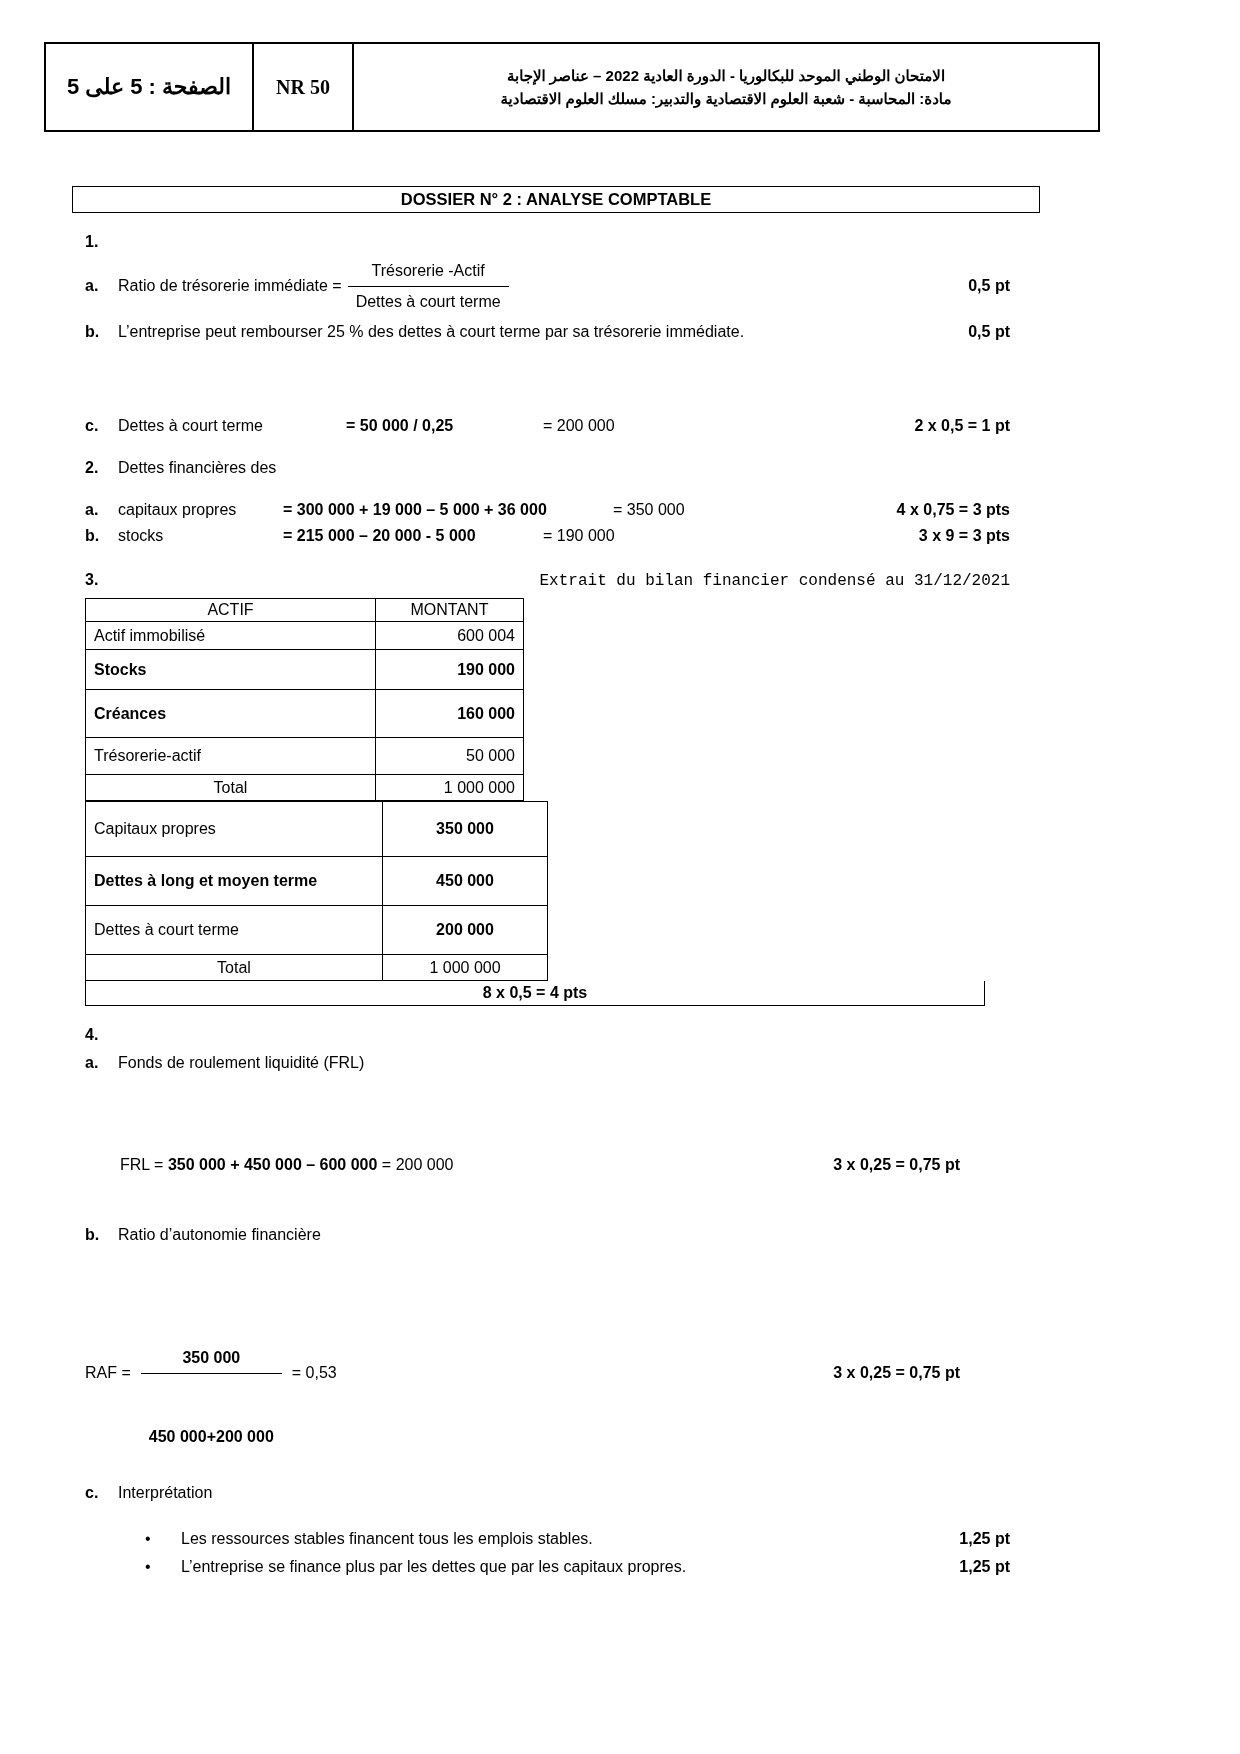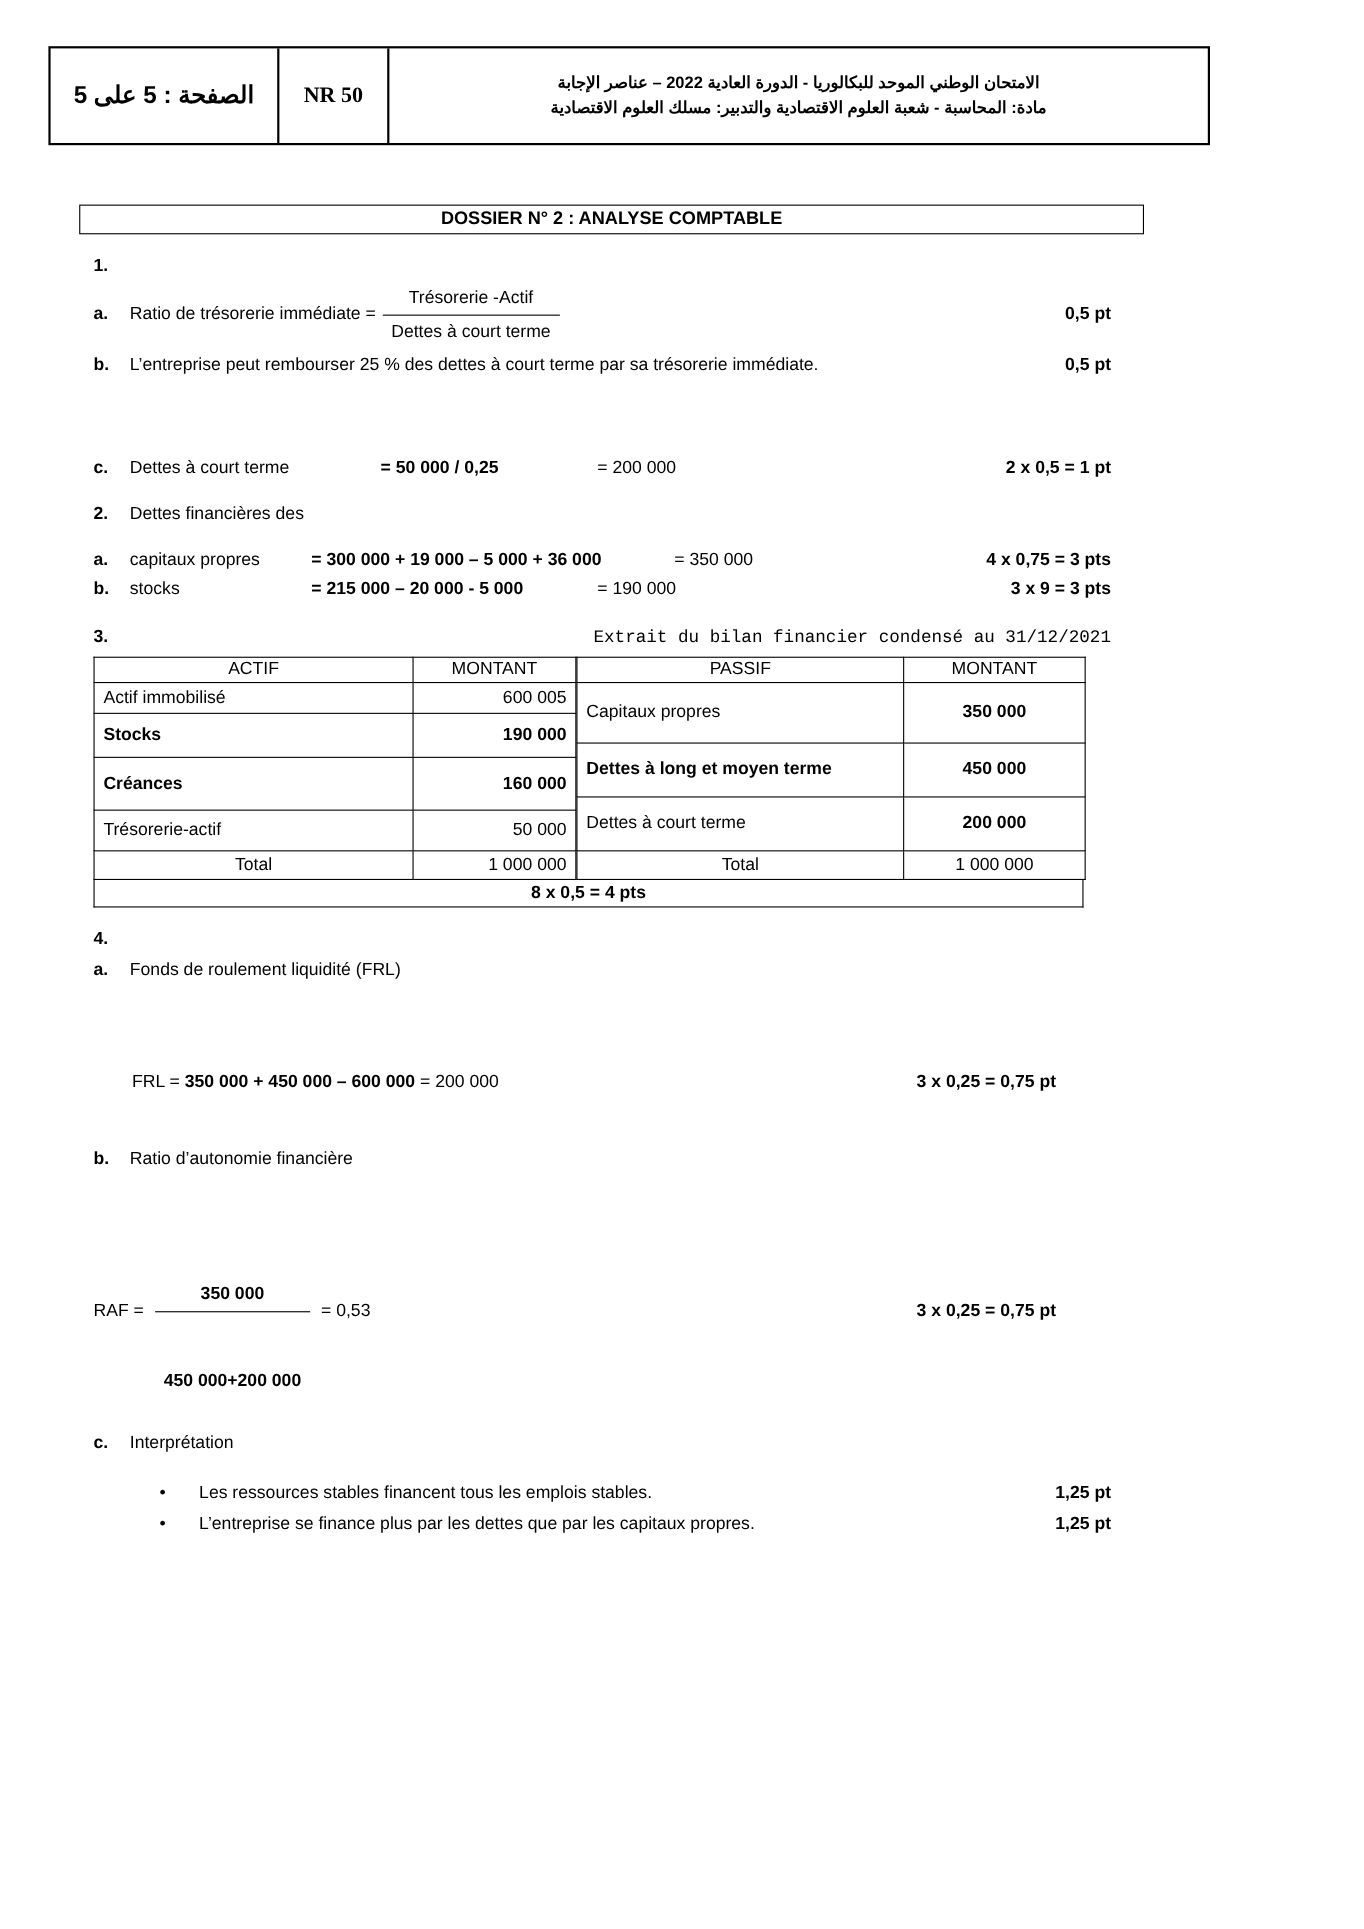--- a/index.html
+++ b/index.html
@@ -51,21 +51,21 @@
   .frac .bot { display: block; padding: 2px 8px 0 8px; }
 
   .col-t1 { width: 228px; flex: 0 0 auto; }
   .col-t2 { width: 197px; flex: 0 0 auto; }
   .q2name { width: 165px; flex: 0 0 auto; }
   .q2expr-a { width: 330px; flex: 0 0 auto; font-weight: bold; }
   .q2expr-b { width: 260px; flex: 0 0 auto; font-weight: bold; }
 
   
   .bilan-wrap { width: 900px; margin-top: 4px; }
-  .bilan-flex { display: flex; }
+  .bilan-flex { display: flex; flex-direction: column; }
   table.bilan { border-collapse: collapse; table-layout: fixed; }
   table.bilan td { border: 1px solid #000; padding: 2px 8px; vertical-align: middle; }
   .t-left { width: 439px; }
   .t-right { width: 462px; }
   .t-left .c-lab { width: 290px; }
   .t-left .c-val { width: 148px; text-align: right; }
   .t-right .c-lab { width: 297px; }
   .t-right .c-val { width: 165px; text-align: center; }
   td.hd { text-align: center; height: 23px; }
   td.ctr { text-align: center; }
@@ -154,21 +154,21 @@
     <div class="bilan-wrap">
       <div class="bilan-flex">
         <table class="bilan t-left">
           <tbody>
               <tr>
             <td class="hd c-lab">ACTIF</td>
             <td class="hd c-val" style="text-align:center;">MONTANT</td>
           </tr>
           <tr class="h28">
             <td class="c-lab">Actif immobilisé</td>
-            <td class="c-val">600 005</td>
+            <td class="c-val">600 004</td>
           </tr>
           <tr class="h40">
             <td class="c-lab b">Stocks</td>
             <td class="c-val b">190 000</td>
           </tr>
           <tr class="h48">
             <td class="c-lab b">Créances</td>
             <td class="c-val b">160 000</td>
           </tr>
           <tr class="h37">
@@ -177,24 +177,20 @@
           </tr>
           <tr class="h26">
             <td class="c-lab ctr">Total</td>
             <td class="c-val">1 000 000</td>
           </tr>
         </tbody>
           </table>
 
         <table class="bilan t-right">
           <tbody>
-              <tr>
-            <td class="hd c-lab">PASSIF</td>
-            <td class="hd c-val">MONTANT</td>
-          </tr>
           <tr class="h55">
             <td class="c-lab">Capitaux propres</td>
             <td class="c-val b">350 000</td>
           </tr>
           <tr class="h49">
             <td class="c-lab b">Dettes à long et moyen terme</td>
             <td class="c-val b">450 000</td>
           </tr>
           <tr class="h49">
             <td class="c-lab">Dettes à court terme</td>

